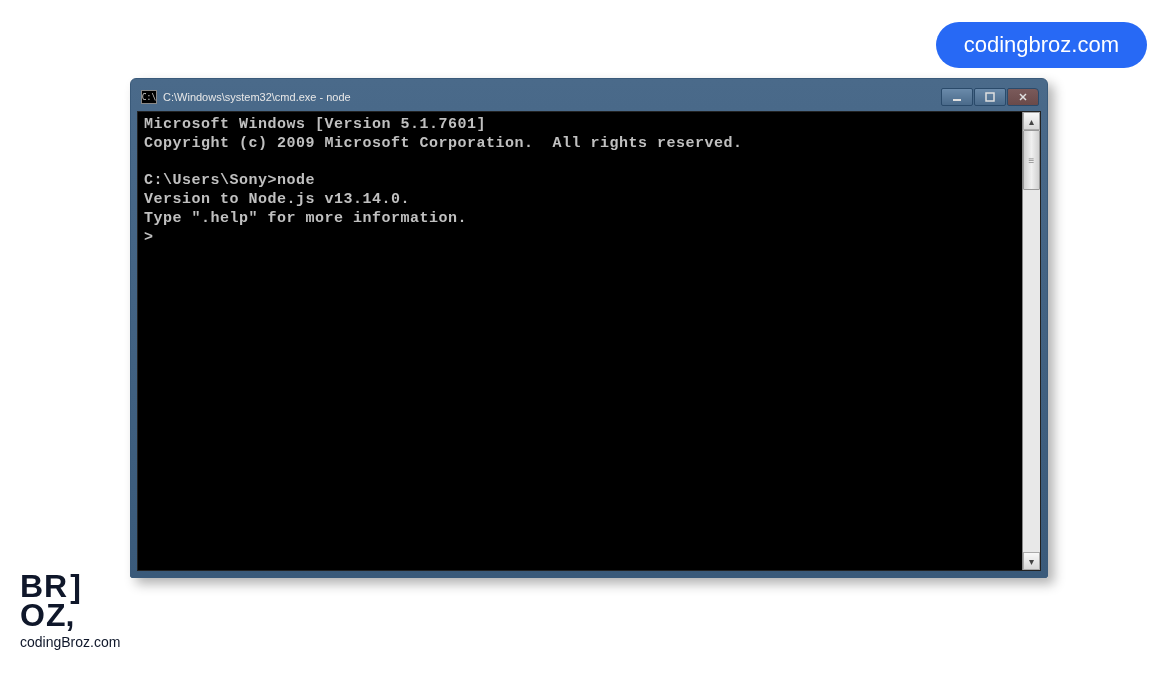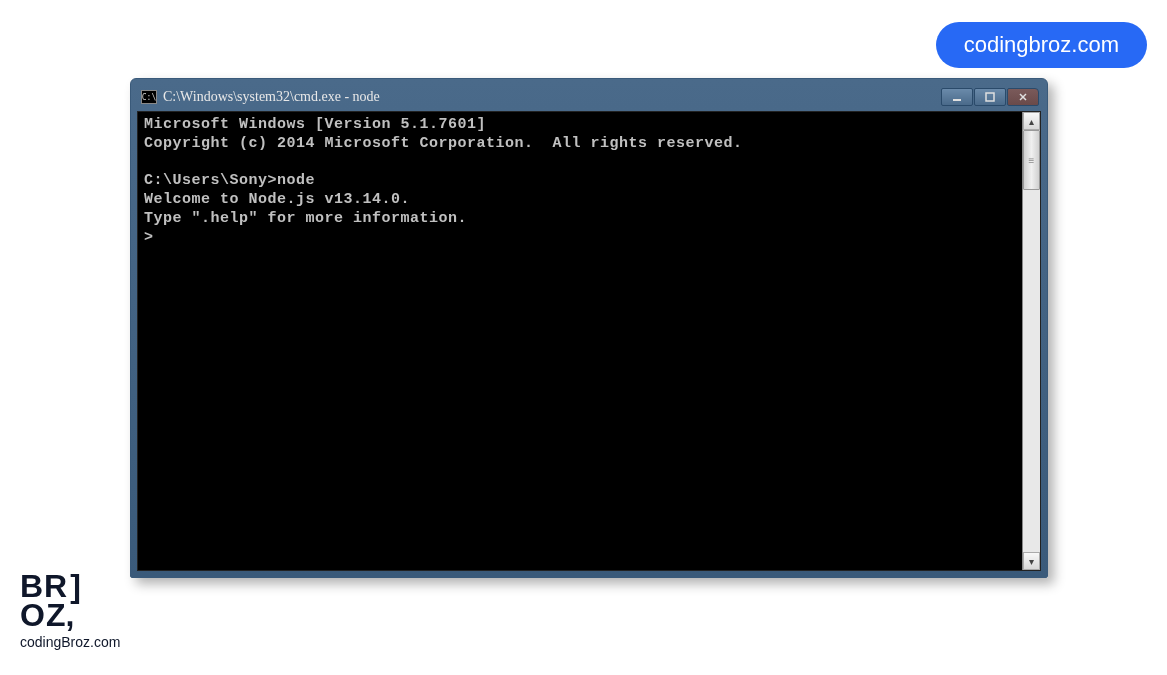--- a/index.html
+++ b/index.html
@@ -106,22 +106,22 @@
       font-size: 8px;
       color: #ccc;
       display: flex;
       align-items: center;
       justify-content: center;
       font-family: monospace;
     }
     
     .titlebar-text {
       color: #e8e8e8;
-      font-size: 14px;
-      font-family: Liberation Serif, serif;
+      font-size: 11px;
+      font-family: Liberation Sans, sans-serif;
       text-align: right;
     }
     
     .window-controls {
       display: flex;
       gap: 1px;
     }
     
     .win-btn {
       width: 32px;
@@ -255,24 +255,24 @@
         <svg viewBox="0 0 10 10">
           <line x1="2" y1="2" x2="8" y2="8" stroke="#e0e0e0" stroke-width="1.5"></line>
           <line x1="8" y1="2" x2="2" y2="8" stroke="#e0e0e0" stroke-width="1.5"></line>
         </svg>
       </div>
     </div>
   </div>
 
   <div class="terminal-wrap">
     <div class="terminal"><span>Microsoft Windows [Version 5.1.7601]</span>
-<span>Copyright (c) 2014 Microsoft Corporation.  All rights reserved.</span>
+<span>Copyright (c) 2009 Microsoft Corporation.  All rights reserved.</span>
 <span></span>
 <span>C:\Users\Sony&gt;node</span>
-<span>Welcome to Node.js v13.14.0.</span>
+<span>Version to Node.js v13.14.0.</span>
 <span>Type ".help" for more information.</span>
 <span>&gt;</span></div>
 
     <div class="scrollbar">
       <div class="scroll-btn">
         <span>▴</span>
       </div>
       <div class="scroll-track">
         <div class="scroll-thumb"></div>
       </div>

